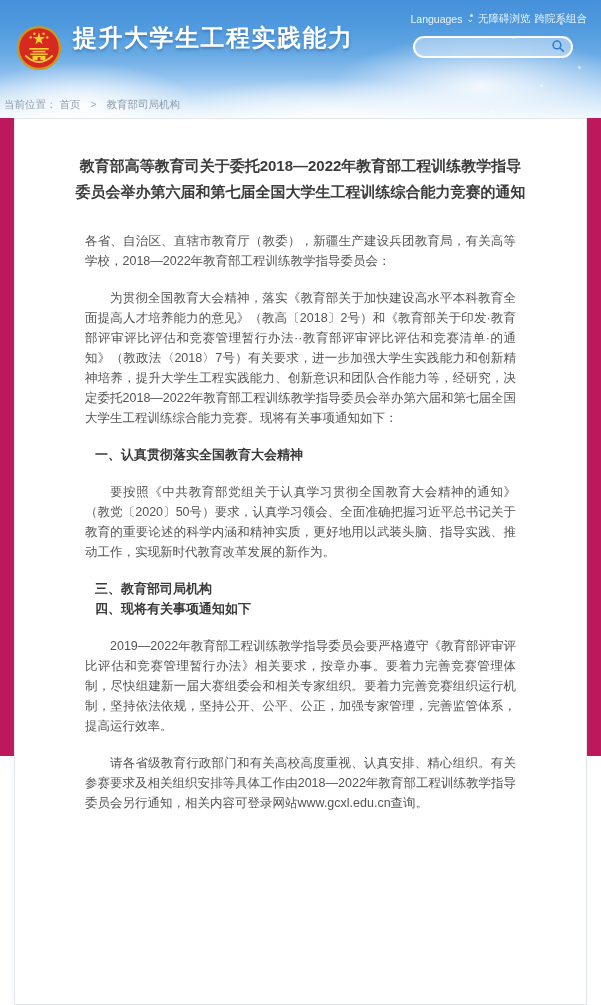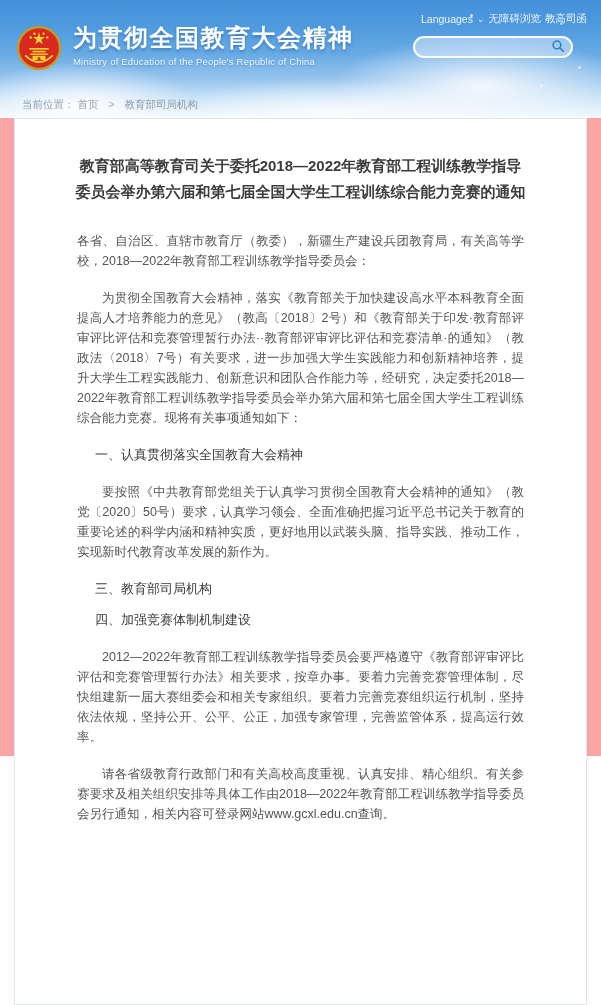--- a/index.html
+++ b/index.html
@@ -41,60 +41,60 @@
     text-shadow:0 1px 2px rgba(27,79,140,.4); }
 
   .search { position:absolute; top:36px; right:28px; width:160px; height:22px; z-index:3;
     border:2px solid rgba(255,255,255,.95); background:rgba(213,232,249,.55);
     border-radius:12px; display:flex; align-items:center; }
   .search-input { flex:1; min-width:0; border:none; background:transparent; outline:none;
     height:100%; padding:0 4px 0 10px; font-size:11px; color:#29588c; }
   .search-btn { border:none; background:transparent; padding:0 6px 0 0; cursor:pointer;
     display:flex; align-items:center; }
 
-  .breadcrumb { position:absolute; left:22px; bottom:6px; z-index:3;
+  .breadcrumb { position:absolute; left:4px; bottom:6px; z-index:3;
     font-size:10.5px; color:#8e9cab; }
   .breadcrumb a { color:#8e9cab; text-decoration:none; cursor:pointer; }
   .bc-sep { margin:0 7px; color:#9fabb8; }
 
   
-  .content { background:#fca5a5; height:638px; }
+  .content { background:#be185d; height:638px; }
   .doc-card {
     margin:0 14px; min-height:887px;
     background:#fff; border:1px solid #e4e7ea;
     box-shadow:0 0 6px rgba(150,170,190,.12);
     padding:34px 54px 40px;
   }
   .doc-title { font-size:15px; font-weight:bold; color:#3c3c3c; text-align:center;
     line-height:26px; margin:0 6px; }
   .doc-number { text-align:right; font-size:12.5px; color:#595959; margin-top:18px; }
-  .doc-card p { font-size:12.5px; color:#545454; line-height:20px; text-align:justify; margin:17px 8px; }
+  .doc-card p { font-size:12.5px; color:#545454; line-height:20px; text-align:justify; margin:17px 16px; }
   .salutation { text-indent:0; margin-top:26px !important; }
   .para { text-indent:2em; }
-  .sec { font-size:13px; font-weight:normal; color:#3a3a3a; text-indent:2em;
-    margin:11px 0; line-height:20px; }
+  .sec { font-size:13px; font-weight:bold; color:#3a3a3a; text-indent:2em;
+    margin:0 0; line-height:20px; }
 </style>
 </head>
 <body>
 
 <div class="page">
 
   <header class="hero">
     <div class="cloud cloud-a"></div>
     <div class="cloud cloud-b"></div>
     <div class="cloud cloud-c"></div>
     <div class="specks"></div>
 
     <nav class="top-links">
       <a class="top-link">
         <span>Languages</span>
         <span class="chev">⌄</span>
       </a>
       <a class="top-link">无障碍浏览</a>
-      <a class="top-link">教高司函</a>
+      <a class="top-link">跨院系组合</a>
     </nav>
 
     <div class="brand">
       <span class="emblem">
         <svg width="46" height="46" viewBox="0 0 100 100">
           <circle cx="50" cy="50" r="48" fill="#c99a1d"></circle>
           <circle cx="50" cy="50" r="43" fill="#d62a20"></circle>
           <polygon fill="#f7d032" points="50,16 53,26 63,26 55,32 58,42 50,36 42,42 45,32 37,26 47,26"></polygon>
           <circle cx="32" cy="27" r="2.6" fill="#f7d032"></circle>
           <circle cx="40" cy="19" r="2.6" fill="#f7d032"></circle>
@@ -102,22 +102,21 @@
           <circle cx="68" cy="27" r="2.6" fill="#f7d032"></circle>
           <rect x="29" y="50" width="42" height="3.5" fill="#f7d032"></rect>
           <rect x="36" y="56" width="28" height="3.5" fill="#f7d032"></rect>
           <rect x="31" y="62" width="38" height="3" fill="#f7d032"></rect>
           <rect x="36" y="67" width="28" height="9" fill="#f7d032"></rect>
           <rect x="47" y="70" width="6" height="6" fill="#d62a20"></rect>
           <path d="M20,66 Q50,95 80,66" fill="none" stroke="#f7d032" stroke-width="4"></path>
         </svg>
       </span>
       <div class="brand-text">
-        <div class="site-title">为贯彻全国教育大会精神</div>
-        <div class="site-subtitle">Ministry of Education of the People's Republic of China</div>
+        <div class="site-title">提升大学生工程实践能力</div>
       </div>
     </div>
 
     <div class="search">
       <input class="search-input" type="text" placeholder="" style="">
       <button class="search-btn">
         <span>
           <svg width="14" height="14" viewBox="0 0 20 20">
             <circle cx="8.5" cy="8.5" r="5.5" fill="none" stroke="#2f7cc9" stroke-width="2.2"></circle>
             <line x1="12.8" y1="12.8" x2="17.6" y2="17.6" stroke="#2f7cc9" stroke-width="2.2" stroke-linecap="round"></line>
@@ -140,21 +139,21 @@
 
       <p class="salutation">各省、自治区、直辖市教育厅（教委），新疆生产建设兵团教育局，有关高等学校，2018—2022年教育部工程训练教学指导委员会：</p>
       <p class="para">为贯彻全国教育大会精神，落实《教育部关于加快建设高水平本科教育全面提高人才培养能力的意见》（教高〔2018〕2号）和《教育部关于印发·教育部评审评比评估和竞赛管理暂行办法··教育部评审评比评估和竞赛清单·的通知》（教政法〈2018〉7号）有关要求，进一步加强大学生实践能力和创新精神培养，提升大学生工程实践能力、创新意识和团队合作能力等，经研究，决定委托2018—2022年教育部工程训练教学指导委员会举办第六届和第七届全国大学生工程训练综合能力竞赛。现将有关事项通知如下：</p>
 
       <h2 class="sec">一、认真贯彻落实全国教育大会精神</h2>
       <p class="para">要按照《中共教育部党组关于认真学习贯彻全国教育大会精神的通知》（教党〔2020〕50号）要求，认真学习领会、全面准确把握习近平总书记关于教育的重要论述的科学内涵和精神实质，更好地用以武装头脑、指导实践、推动工作，实现新时代教育改革发展的新作为。</p>
 
 
       <h2 class="sec">三、教育部司局机构</h2>
 
-      <h2 class="sec">四、加强竞赛体制机制建设</h2>
-      <p class="para">2012—2022年教育部工程训练教学指导委员会要严格遵守《教育部评审评比评估和竞赛管理暂行办法》相关要求，按章办事。要着力完善竞赛管理体制，尽快组建新一届大赛组委会和相关专家组织。要着力完善竞赛组织运行机制，坚持依法依规，坚持公开、公平、公正，加强专家管理，完善监管体系，提高运行效率。</p>
+      <h2 class="sec">四、现将有关事项通知如下</h2>
+      <p class="para">2019—2022年教育部工程训练教学指导委员会要严格遵守《教育部评审评比评估和竞赛管理暂行办法》相关要求，按章办事。要着力完善竞赛管理体制，尽快组建新一届大赛组委会和相关专家组织。要着力完善竞赛组织运行机制，坚持依法依规，坚持公开、公平、公正，加强专家管理，完善监管体系，提高运行效率。</p>
 
       <p class="para">请各省级教育行政部门和有关高校高度重视、认真安排、精心组织。有关参赛要求及相关组织安排等具体工作由2018—2022年教育部工程训练教学指导委员会另行通知，相关内容可登录网站www.gcxl.edu.cn查询。</p>
 
     </article>
   </main>
 
 </div>
 
 </body></html>

